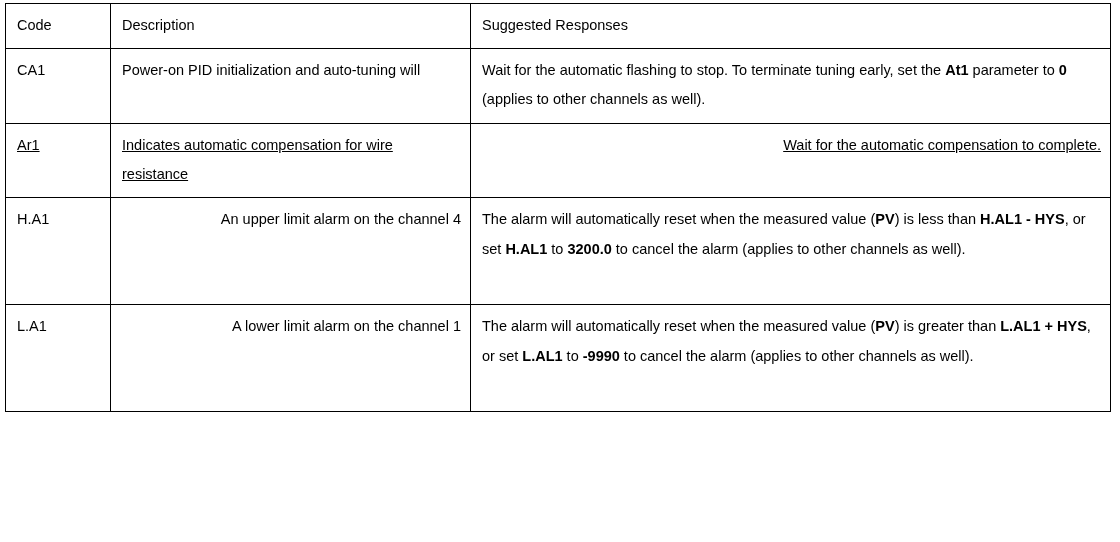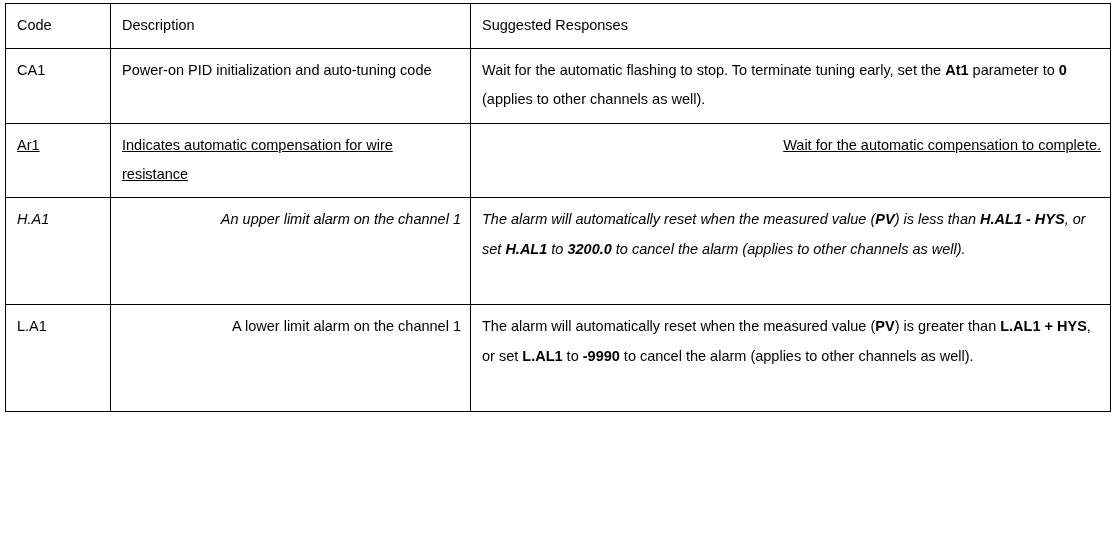--- a/index.html
+++ b/index.html
@@ -71,21 +71,21 @@
   td.desc-cell.nojustify,
   td.resp-cell.nojustify {
     text-align: right;
   }
   .b { font-weight: bold; }
 
   
   tr.r-head td, tr.r-head th { height: 24px; }
   tr.r-ca1 td { height: 60px; }
   tr.r-ar1 td { height: 58px; text-decoration: underline; }
-  tr.r-ha1 td { height: 92px; font-style: italic; }
+  tr.r-ha1 td { height: 92px; }
   tr.r-la1 td { height: 92px; }
   tr.r-er1 td { height: 60px; }
 </style>
 </head>
 <body>
 
 <div class="page">
   <table class="code-table">
     <colgroup>
       <col class="c-code">
@@ -95,31 +95,31 @@
     <thead>
       <tr class="r-head">
         <th class="hdr">Code</th>
         <th class="hdr">Description</th>
         <th class="hdr">Suggested Responses</th>
       </tr>
     </thead>
     <tbody>
       <tr class="r-ca1">
         <td class="code-cell">CA1</td>
-        <td class="desc-cell">Power-on PID initialization and auto-tuning code</td>
+        <td class="desc-cell">Power-on PID initialization and auto-tuning will</td>
         <td class="resp-cell"><span>Wait for the automatic flashing to stop. To terminate tuning early, set the </span><span class="b">At1</span><span> parameter to </span><span class="b">0</span><span> (applies to other channels as well).</span></td>
       </tr>
       <tr class="r-ar1">
         <td class="code-cell">Ar1</td>
         <td class="desc-cell"> Indicates automatic compensation for wire resistance</td>
         <td class="resp-cell nojustify"><span>Wait for the automatic compensation to complete.</span></td>
       </tr>
       <tr class="r-ha1">
         <td class="code-cell">H.A1</td>
-        <td class="desc-cell nojustify">An upper limit alarm on the channel 1</td>
+        <td class="desc-cell nojustify">An upper limit alarm on the channel 4</td>
         <td class="resp-cell"><span>The alarm will automatically reset when the measured value (</span><span class="b">PV</span><span>) is less than </span><span class="b">H.AL1 - HYS</span><span>, or set </span><span class="b">H.AL1</span><span> to </span><span class="b">3200.0</span><span> to cancel the alarm (applies to other channels as well).</span></td>
       </tr>
       <tr class="r-la1">
         <td class="code-cell">L.A1</td>
         <td class="desc-cell nojustify">A lower limit alarm on the channel 1</td>
         <td class="resp-cell"><span>The alarm will automatically reset when the measured value (</span><span class="b">PV</span><span>) is greater than </span><span class="b">L.AL1 + HYS</span><span>, or set </span><span class="b">L.AL1</span><span> to </span><span class="b">-9990</span><span> to cancel the alarm (applies to other channels as well).</span></td>
       </tr>
     </tbody>
   </table>
 </div>

